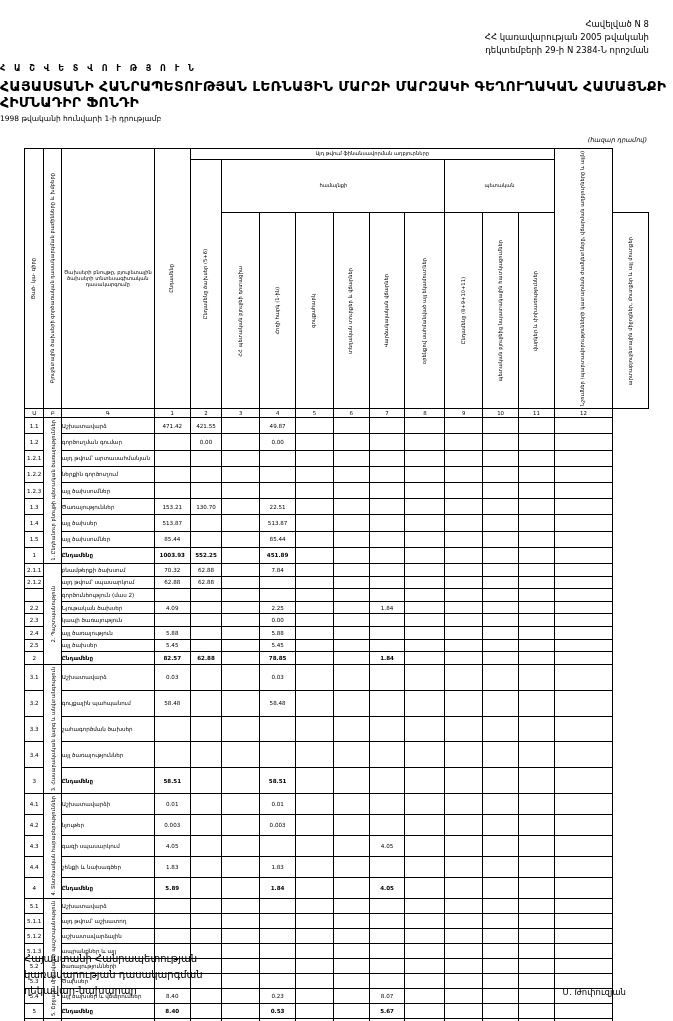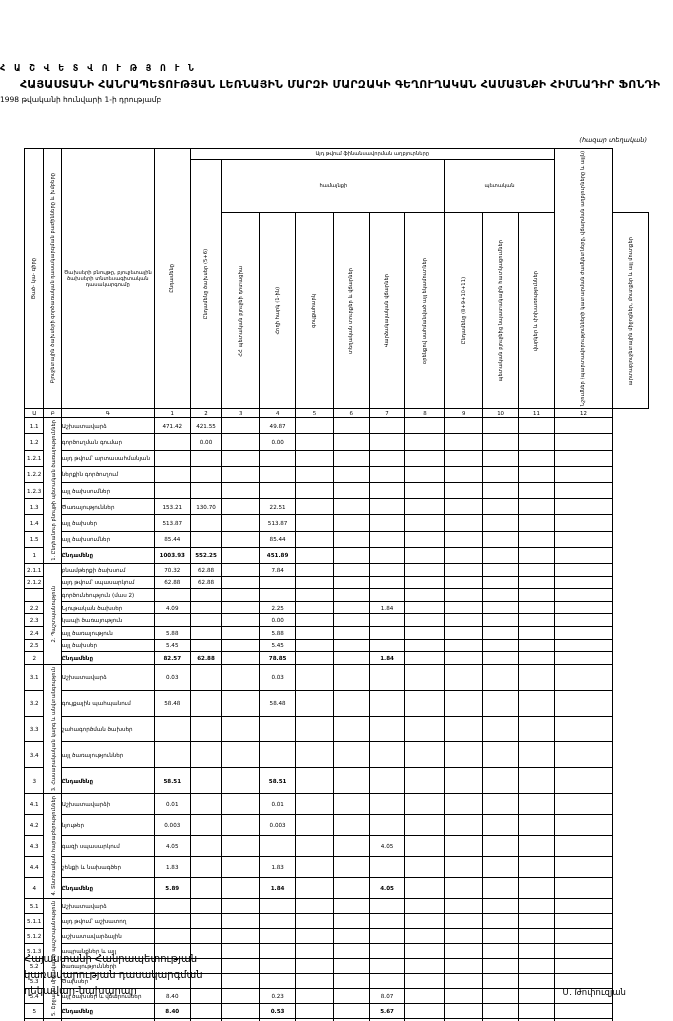--- a/index.html
+++ b/index.html
@@ -16,21 +16,21 @@
     padding:0; box-sizing:border-box;
   }
   .hdr-right{
     position:absolute; right:24px; top:18px; text-align:right;
     font-size:8.5px; line-height:1.55;
   }
   .title-block{
     position:absolute; left:0; right:0; top:64px; text-align:left;
   }
   .t1{font-size:8px; letter-spacing:3px; font-weight:bold;}
-  .t2{font-size:11px; font-weight:bold; margin-top:5px; letter-spacing:.2px;margin-left:20px;}
+  .t2{font-size:14px; font-weight:bold; margin-top:5px; letter-spacing:.2px;}
   .t3{font-size:8.2px; font-weight:bold; letter-spacing:.2px;}
   .t4{font-size:7.5px; margin-top:4px;}
   .unit-note{
     position:absolute; right:26px; top:136px; font-size:6.5px; font-style:italic;
   }
   table.main{
     position:absolute; left:24px; top:148px;
     border-collapse:collapse;
     width:625px;
     font-size:5.6px;
@@ -81,28 +81,33 @@
   .cw12{width:36px;}
   .cw13{width:34px;}
   .cw14{width:34px;}
   .cw15{width:56px;}
 </style>
 </head>
 <body>
 
 <div class="page">
 
+  <div class="hdr-right">
+    <div>Հավելված N 8</div>
+    <div>ՀՀ կառավարության 2005 թվականի</div>
+    <div>դեկտեմբերի 29-ի N 2384-Ն որոշման</div>
+  </div>
 
   <div class="title-block">
     <div class="t1">Հ Ա Շ Վ Ե Տ Վ Ո Ւ Թ Յ Ո Ւ Ն</div>
     <div class="t2">ՀԱՅԱՍՏԱՆԻ ՀԱՆՐԱՊԵՏՈՒԹՅԱՆ ԼԵՌՆԱՅԻՆ ՄԱՐԶԻ ՄԱՐԶԱԿԻ ԳԵՂՈՒՂԱԿԱՆ ՀԱՄԱՅՆՔԻ ՀԻՄՆԱԴԻՐ ՖՈՆԴԻ</div>
     <div class="t4">1998 թվականի հունվարի 1-ի դրությամբ</div>
   </div>
 
-  <div class="unit-note">(հազար տեղական)</div>
+  <div class="unit-note">(հազար դրամով)</div>
 
   <table class="main">
     <thead>
       <tr class="hrow1">
         <td class="cw1 hcell" rowspan="4">
           <div class="vert-wrap">
               <span class="vert">Ծած-
 կա-
 գիրը</span>
             </div>

